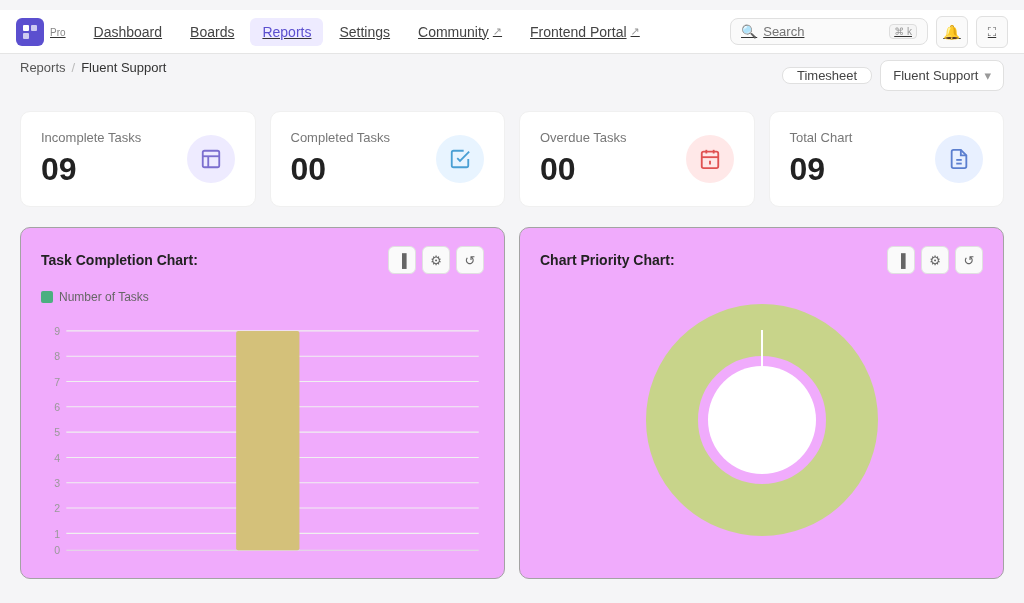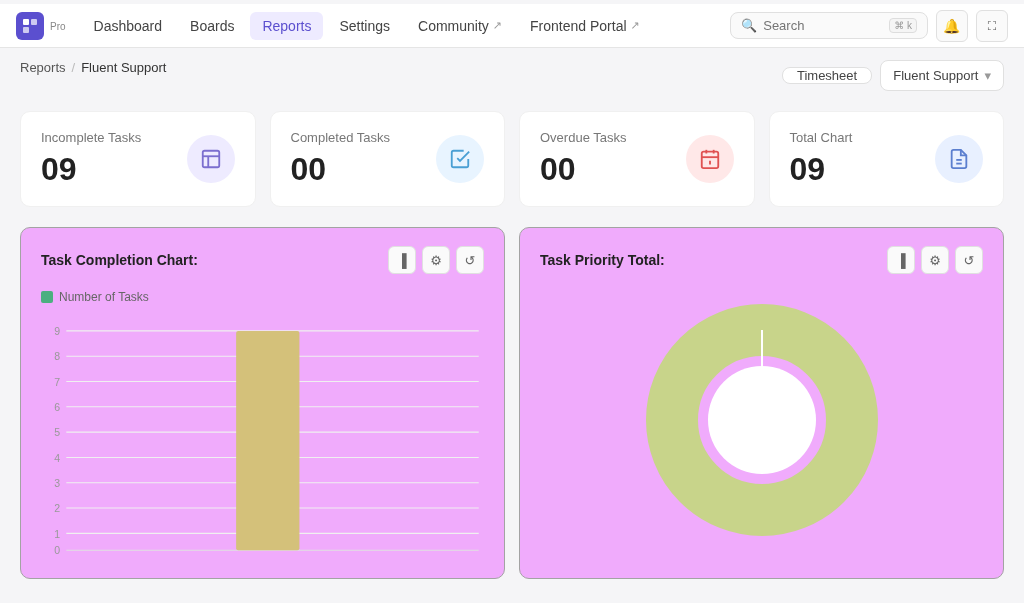--- a/index.html
+++ b/index.html
@@ -2,21 +2,21 @@
 <html><head>
   <meta charset="utf-8">
   <style>
     * { box-sizing: border-box; margin: 0; padding: 0; }
     body { font-family: -apple-system, BlinkMacSystemFont, 'Segoe UI', sans-serif; background: #f5f5f7; font-size: 14px; color: #333; }
 
     
     .navbar {
       display: flex; align-items: center; background: #fff;
       border-bottom: 1px solid #e5e5e5; padding: 0 16px; height: 44px;
-      position: sticky; top: 4px; z-index: 100;
+      position: sticky; top: 10px; z-index: 100; text-decoration: underline;
     }
     .navbar-logo {
       display: flex; align-items: center; gap: 6px; margin-right: 16px;
     }
     .logo-icon {
       width: 28px; height: 28px; background: #5b4fcf; border-radius: 6px;
       display: flex; align-items: center; justify-content: center; color: #fff; font-size: 12px; font-weight: 700;
     }
     .logo-pro {
       font-size: 10px; color: #888; margin-top: 2px;
@@ -321,21 +321,21 @@
 
           <text x="100" y="238" font-size="10" fill="#999" text-anchor="middle">Completed</text>
           <text x="215" y="238" font-size="10" fill="#999" text-anchor="middle">Incomplete</text>
           <text x="330" y="238" font-size="10" fill="#999" text-anchor="middle">Overdue</text>
         </svg>
       </div>
     </div>
 
     <div class="chart-card">
       <div class="chart-header">
-        <span class="chart-title">Task Priority Total:</span>
+        <span class="chart-title">Chart Priority Chart:</span>
         <div class="chart-actions">
           <div class="chart-action-btn">
             <span>▐</span>
           </div>
           <div class="chart-action-btn">
             <span>⚙</span>
           </div>
           <div class="chart-action-btn">
             <span>↺</span>
           </div>

